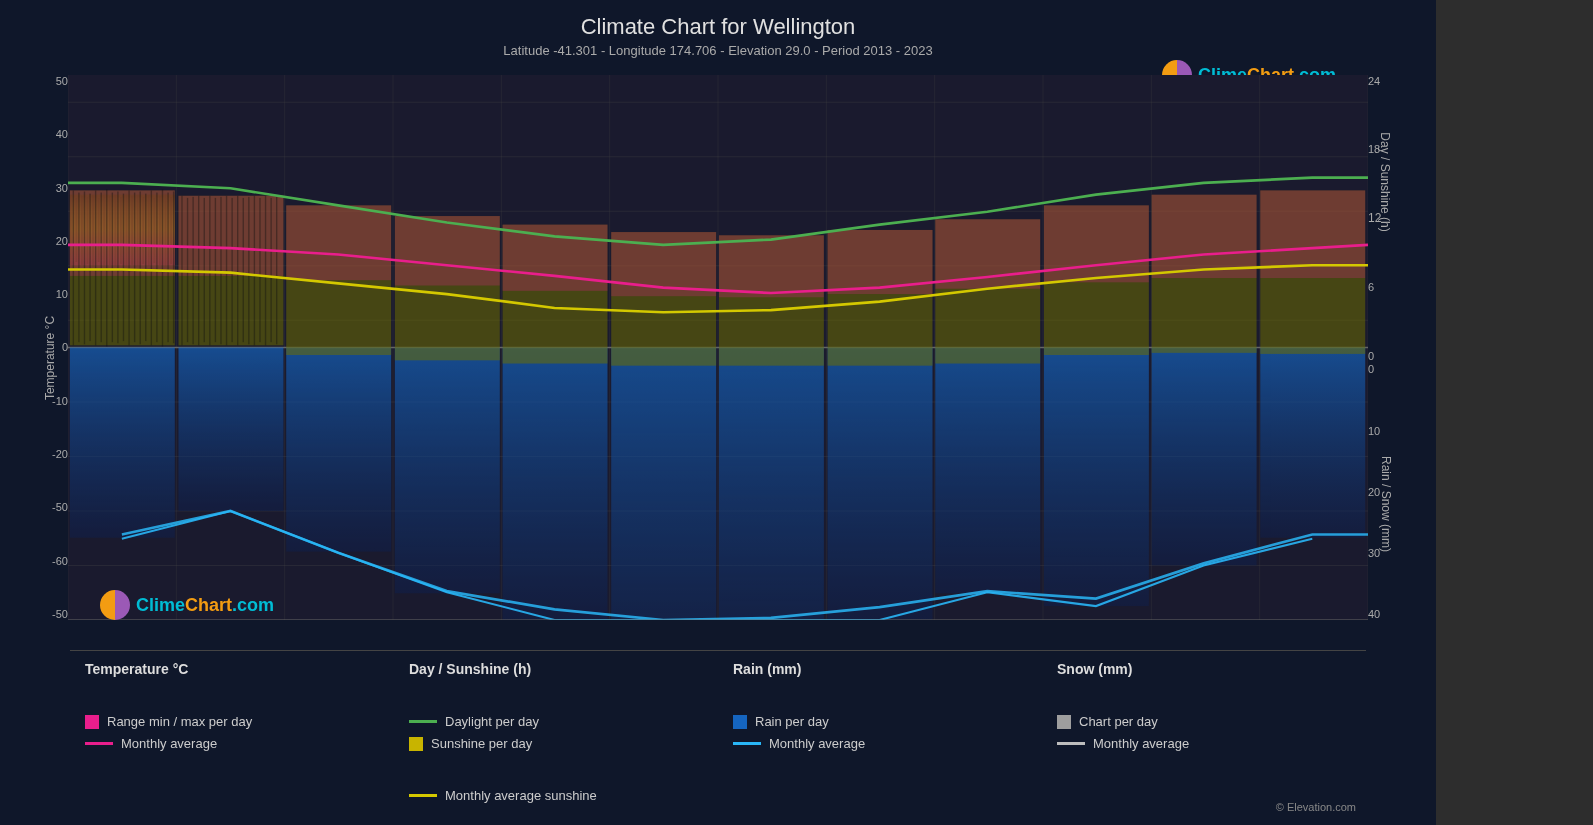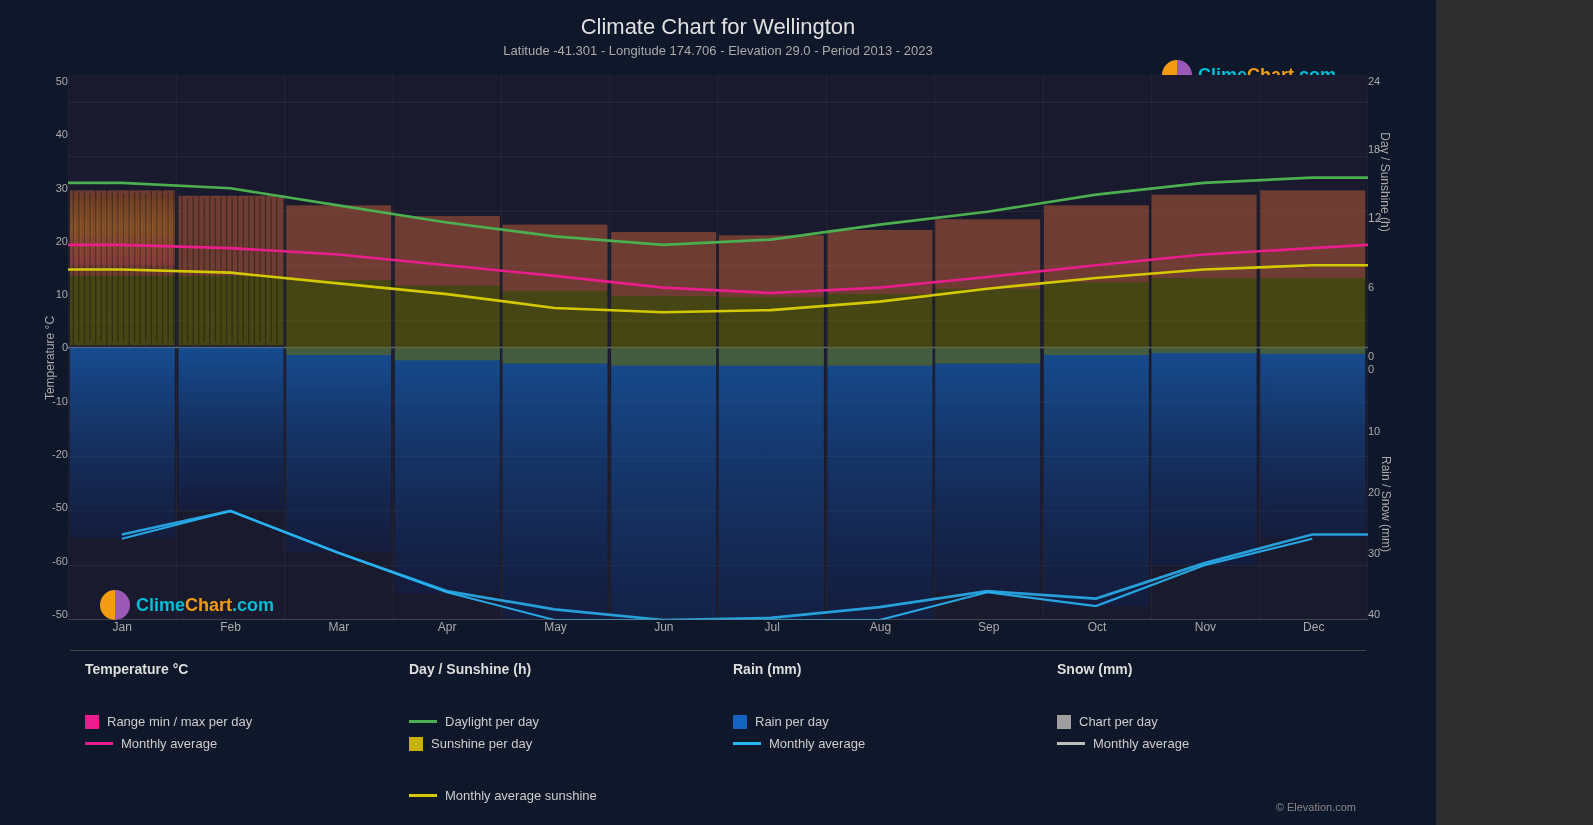--- a/index.html
+++ b/index.html
@@ -384,34 +384,20 @@
           990,189
           1107,178
           1223,168
           1340,162
           1400,159" fill="none" stroke="#e91e8c" stroke-width="2.5"></polyline>
 
       <line x1="0" y1="510" x2="1400" y2="510" stroke="#666" stroke-width="1"></line>
 
     </svg>
 
-    <div style="position:absolute; left:68px; right:68px; bottom:0; height:30px; display:flex;">
-      <span style="flex:1;text-align:center;font-size:12px;color:#aaa;">Jan</span>
-      <span style="flex:1;text-align:center;font-size:12px;color:#aaa;">Feb</span>
-      <span style="flex:1;text-align:center;font-size:12px;color:#aaa;">Mar</span>
-      <span style="flex:1;text-align:center;font-size:12px;color:#aaa;">Apr</span>
-      <span style="flex:1;text-align:center;font-size:12px;color:#aaa;">May</span>
-      <span style="flex:1;text-align:center;font-size:12px;color:#aaa;">Jun</span>
-      <span style="flex:1;text-align:center;font-size:12px;color:#aaa;">Jul</span>
-      <span style="flex:1;text-align:center;font-size:12px;color:#aaa;">Aug</span>
-      <span style="flex:1;text-align:center;font-size:12px;color:#aaa;">Sep</span>
-      <span style="flex:1;text-align:center;font-size:12px;color:#aaa;">Oct</span>
-      <span style="flex:1;text-align:center;font-size:12px;color:#aaa;">Nov</span>
-      <span style="flex:1;text-align:center;font-size:12px;color:#aaa;">Dec</span>
-    </div>
   </div>
 
   <div class="logo-bottom">
     <div class="logo-circle"></div>
     <div class="logo-text">Clime<span>Chart</span>.com</div>
   </div>
 
   <div style="position:absolute; bottom:0; left:70px; right:70px; height:175px; display:flex; flex-direction:row; border-top:1px solid #444; padding-top:10px;">
 
     <div style="flex:1; padding:0 15px;">

